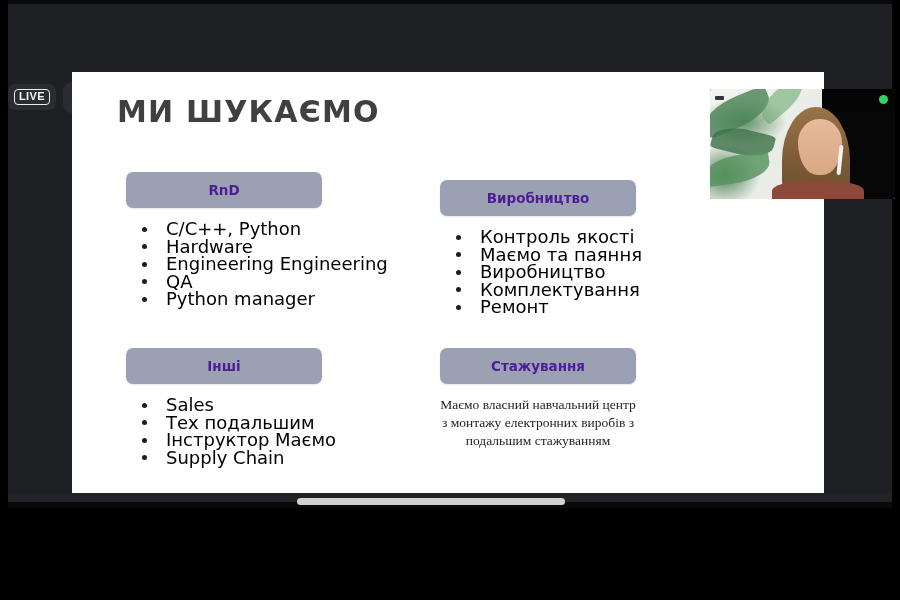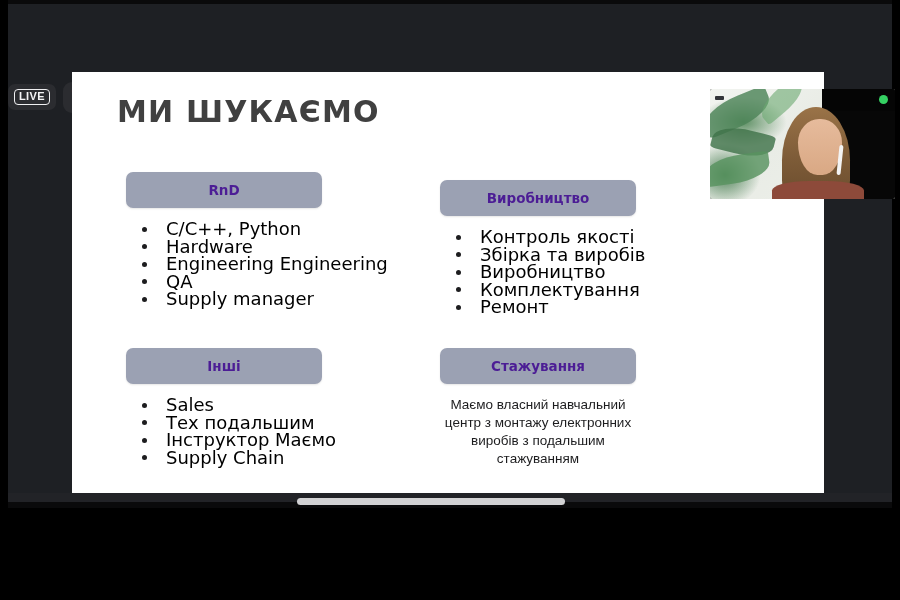--- a/index.html
+++ b/index.html
@@ -165,21 +165,21 @@
     height: 5px;
     border-radius: 50%;
     background: #1d1d1f;
   }
   .para {
     margin-top: 12px;
     font-size: 13.5px;
     line-height: 18px;
     color: #1d1d1f;
     text-align: center;
-    font-family: Liberation Sans, sans-serif;
+    font-family: Liberation Serif, serif;
   }
 
   
   .scroll-track {
     position: absolute;
     left: 72px;
     top: 497px;
     width: 752px;
     height: 10px;
   }
@@ -328,29 +328,29 @@
     <div class="slide-inner">
       <div class="slide-title">МИ ШУКАЄМО</div>
 
       <div class="col-left" style="top:100px;">
         <div class="hdr-box">RnD</div>
         <ul class="bullets">
           <li>C/C++, Python</li>
           <li>Hardware</li>
           <li>Engineering Engineering</li>
           <li>QA</li>
-          <li>Supply manager</li>
+          <li>Python manager</li>
         </ul>
       </div>
 
       <div class="col-right" style="top:108px;">
         <div class="hdr-box">Виробництво</div>
         <ul class="bullets">
           <li>Контроль якості</li>
-          <li>Збірка та виробів</li>
+          <li>Маємо та паяння</li>
           <li>Виробництво</li>
           <li>Комплектування</li>
           <li>Ремонт</li>
         </ul>
       </div>
 
       <div class="col-left" style="top:276px;">
         <div class="hdr-box">Інші</div>
         <ul class="bullets">
           <li>Sales</li>

